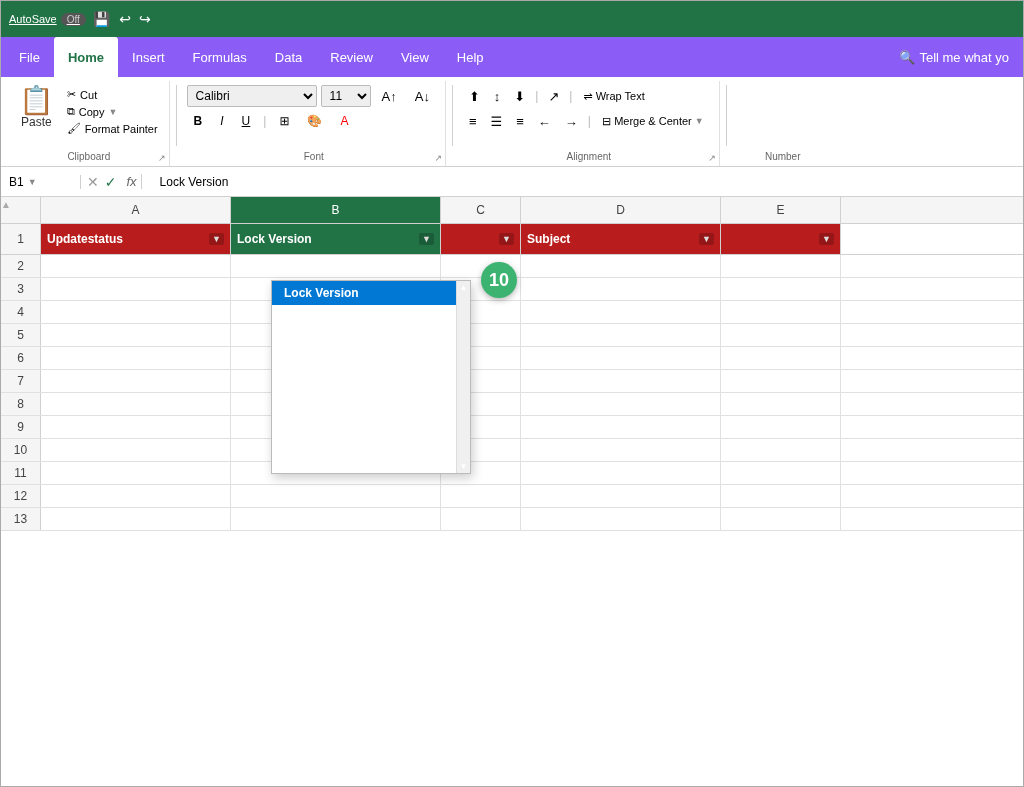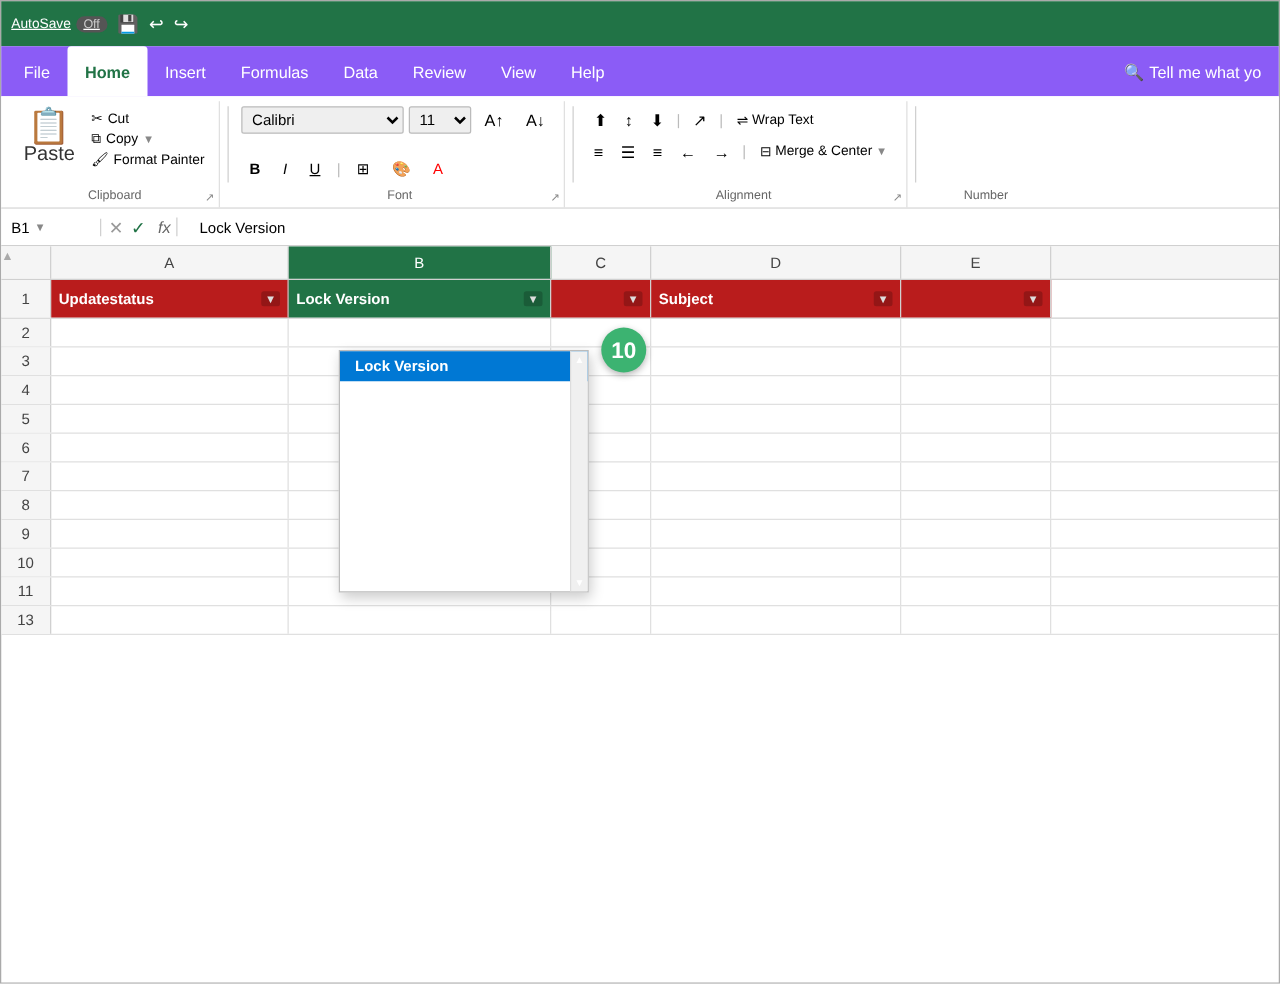--- a/index.html
+++ b/index.html
@@ -23,26 +23,26 @@
     
     .ribbon { background: #fff; border-bottom: 1px solid #d0d0d0; display: flex; align-items: stretch; padding: 4px 8px 0 8px; min-height: 90px; gap: 2px; }
     .ribbon-group { display: flex; flex-direction: column; align-items: flex-start; border-right: 1px solid #e0e0e0; padding: 0 8px 0 4px; position: relative; }
     .ribbon-group:last-child { border-right: none; }
     .ribbon-group-label { font-size: 10px; color: #666; text-align: center; width: 100%; position: absolute; bottom: 4px; left: 0; }
     .ribbon-controls { display: flex; align-items: flex-start; gap: 4px; padding-bottom: 18px; padding-top: 4px; flex: 1; }
 
     
     .paste-btn { display: flex; flex-direction: column; align-items: center; cursor: pointer; padding: 2px 6px; border-radius: 3px; }
     .paste-icon { font-size: 28px; line-height: 1; }
-    .paste-label { font-size: 16px; color: #333; }
+    .paste-label { font-size: 12px; color: #333; }
     .clipboard-right { display: flex; flex-direction: column; gap: 2px; padding-top: 2px; }
     .clip-btn { display: flex; align-items: center; gap: 4px; cursor: pointer; padding: 1px 3px; border-radius: 2px; font-size: 11px; }
 
     
-    .font-controls { display: flex; flex-direction: column; gap: 17px; padding-bottom: 18px; padding-top: 4px; }
+    .font-controls { display: flex; flex-direction: column; gap: 3px; padding-bottom: 18px; padding-top: 4px; }
     .font-row1 { display: flex; gap: 4px; align-items: center; }
     .font-row2 { display: flex; gap: 4px; align-items: center; }
     .font-select { border: 1px solid #bbb; border-radius: 2px; padding: 2px 4px; font-size: 12px; height: 22px; width: 130px; }
     .font-size-select { border: 1px solid #bbb; border-radius: 2px; padding: 2px 4px; font-size: 12px; height: 22px; width: 50px; }
     .font-btn { border: 1px solid transparent; border-radius: 2px; padding: 2px 6px; cursor: pointer; font-size: 12px; background: none; height: 22px; display: flex; align-items: center; }
     .font-grow { font-size: 13px; }
 
     
     .align-controls { display: flex; flex-direction: column; gap: 3px; padding-bottom: 18px; padding-top: 4px; }
     .align-row { display: flex; gap: 2px; align-items: center; }
@@ -379,20 +379,28 @@
       </div>
       <div class="grid-row">
         <div class="row-header">11</div>
         <div class="cell cell-a"></div>
         <div class="cell cell-b"></div>
         <div class="cell cell-c"></div>
         <div class="cell cell-d"></div>
         <div class="cell cell-e"></div>
       </div>
       <div class="grid-row">
+        <div class="row-header">12</div>
+        <div class="cell cell-a"></div>
+        <div class="cell cell-b"></div>
+        <div class="cell cell-c"></div>
+        <div class="cell cell-d"></div>
+        <div class="cell cell-e"></div>
+      </div>
+      <div class="grid-row">
         <div class="row-header">13</div>
         <div class="cell cell-a"></div>
         <div class="cell cell-b"></div>
         <div class="cell cell-c"></div>
         <div class="cell cell-d"></div>
         <div class="cell cell-e"></div>
       </div>
     </div>
   </div>
 

